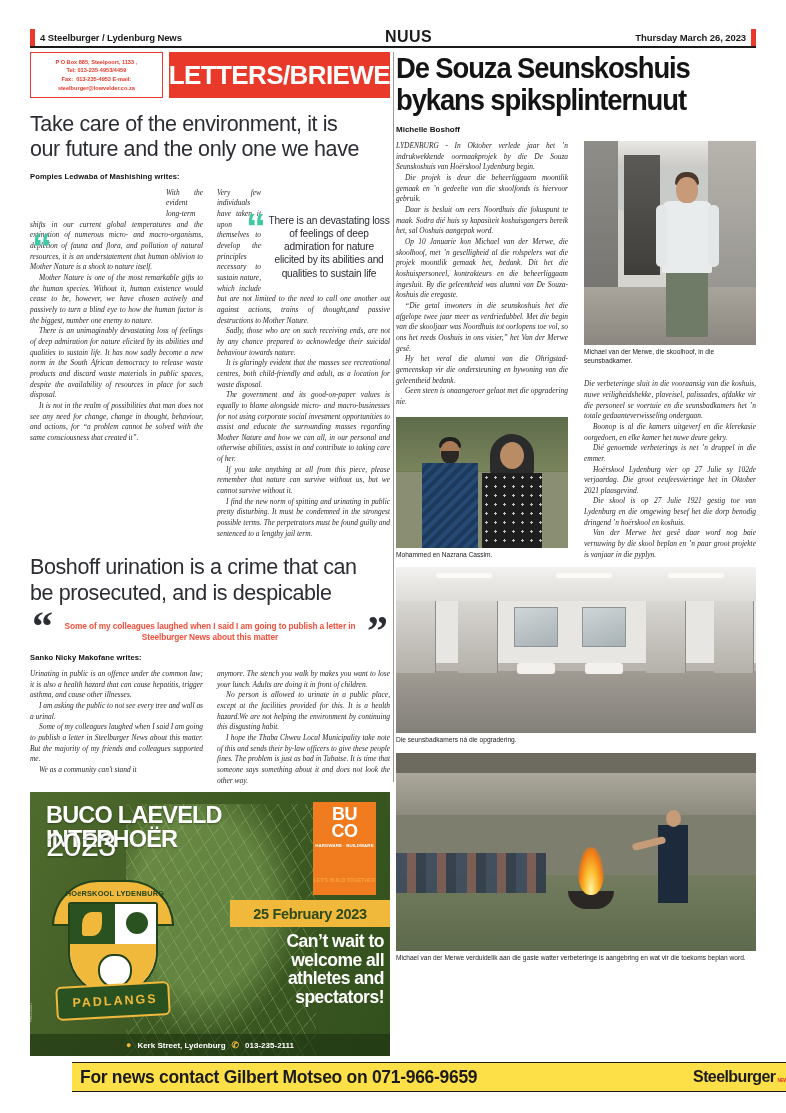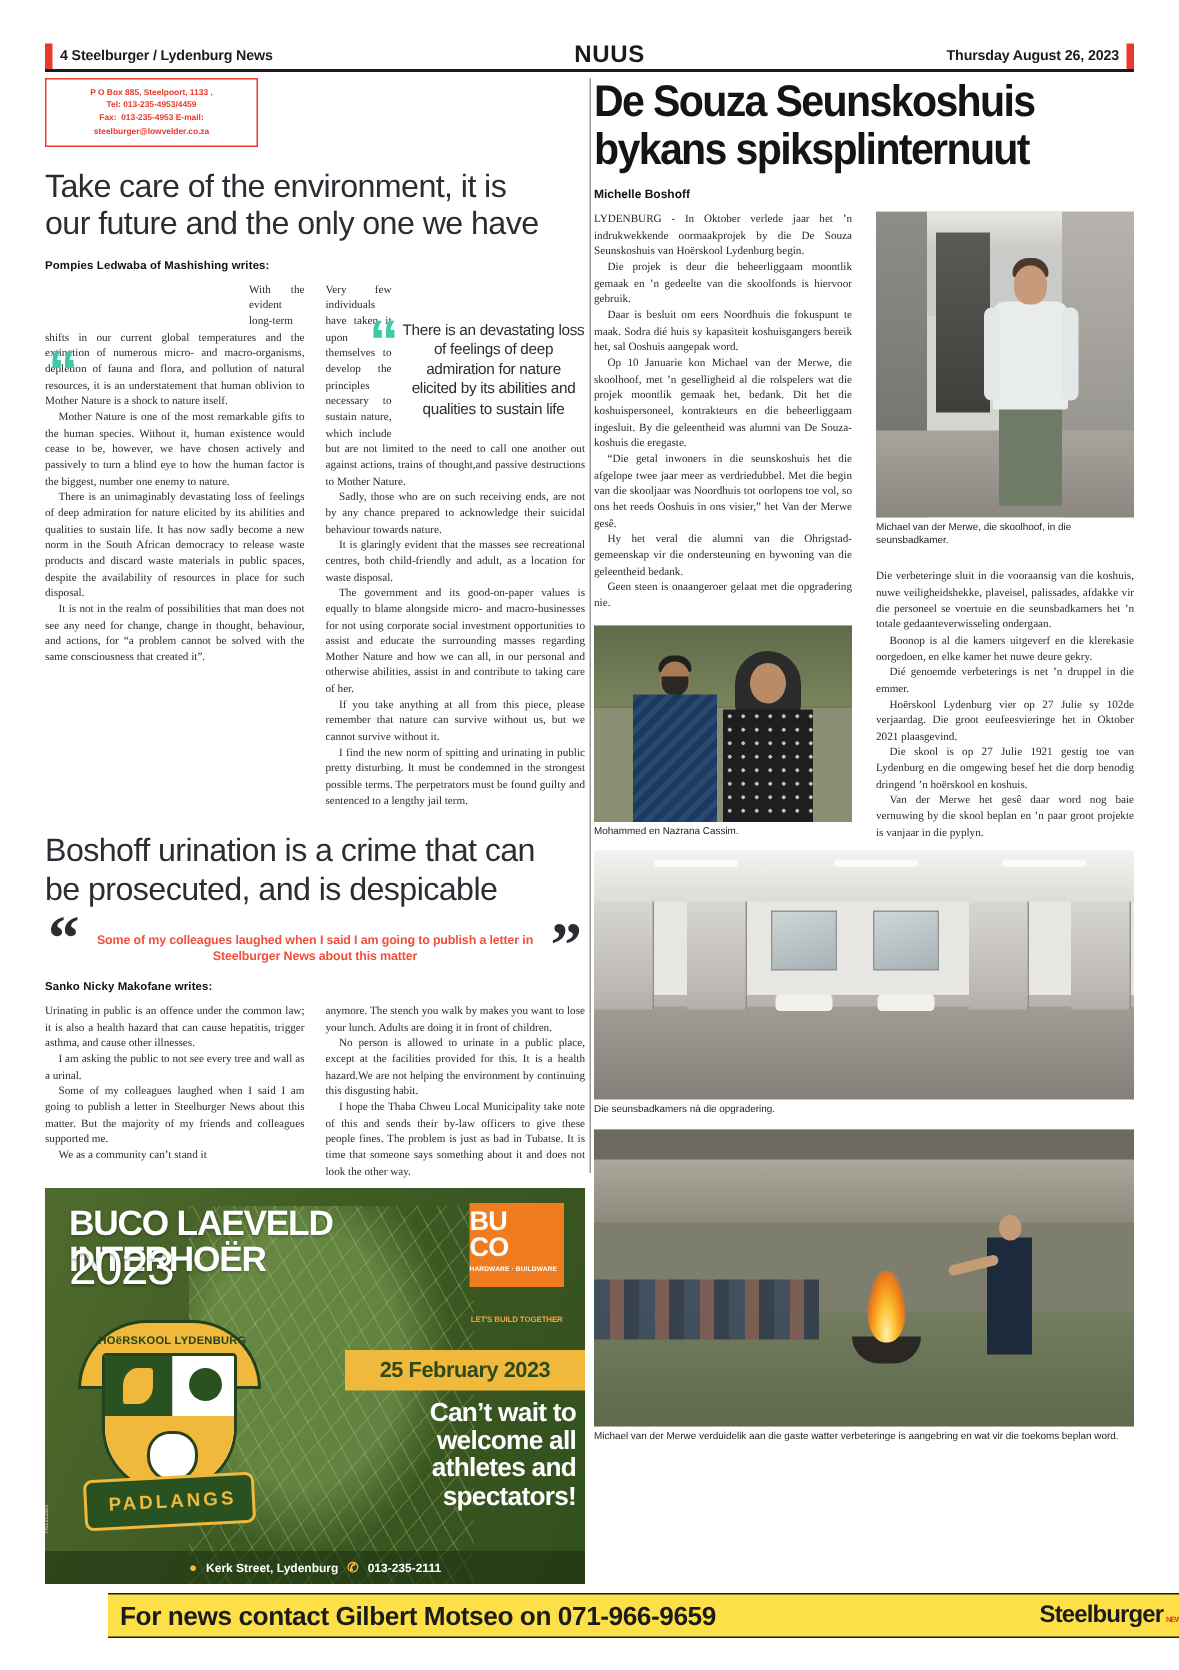--- a/index.html
+++ b/index.html
@@ -60,21 +60,21 @@
 
   .byline-bold { font-size:7.6px; font-weight:bold; color:#111; margin-bottom:7px; letter-spacing:.1px; }
 
   
   .cols2 { display:flex; gap:14px; }
   .col { width:173px; }
   .body {
     font-family:"Liberation Serif", serif;
     font-size:7.45px; line-height:1.43; color:#2a2a2a; text-align:justify;
   }
-  .body p { margin:0; text-indent:9px; }
+  .body p { margin:0; text-indent:9px;font-style:italic; }
   .body p.noind { text-indent:0; }
 
   
   .pq-green {
     float:right; width:122px; margin:26px 0 4px 7px;
     position:relative;
   }
   .pq-green .qmark-open {
     position:absolute; left:-22px; top:2px;
     font-family:"Liberation Sans", sans-serif;
@@ -236,23 +236,23 @@
     position:absolute; left:16px; top:12px; width:256px;
     font-size:23.5px; font-weight:bold; letter-spacing:-0.8px; line-height:1.0;
     text-shadow:0 1px 2px rgba(0,0,0,.35);
   }
   .ad-year {
     position:absolute; left:16px; top:36px;
     font-size:33px; font-weight:normal; letter-spacing:-1px; line-height:1;
     text-shadow:0 1px 2px rgba(0,0,0,.35);
   }
   .buco-logo {
-    position:absolute; right:14px; top:10px; width:63px; height:56px;
+    position:absolute; right:14px; top:10px; width:63px; height:93px;
     background:#f07c1f; display:flex; flex-direction:column;
-    justify-content:flex-start; padding-top:4px;
+    align-items:center; justify-content:flex-start; padding-top:4px;
   }
   .buco-logo .bu { font-size:18px; font-weight:bold; line-height:.95; letter-spacing:-0.5px; }
   .buco-logo .co { font-size:18px; font-weight:bold; line-height:.95; letter-spacing:-0.5px; }
   .buco-logo .hw { font-size:4.4px; font-weight:bold; margin-top:3px; letter-spacing:.1px; }
   .buco-tag {
     position:absolute; right:14px; top:85px; width:63px;
     color:#f4a23f; font-size:5.3px; font-weight:bold; text-align:center; letter-spacing:-0.1px;
   }
   .ad-date {
     position:absolute; right:0; top:108px; width:160px; height:27px;
@@ -328,36 +328,37 @@
 </style>
 </head>
 <body>
 
 <div class="page">
 
   <div class="folio">
     <div class="folio-tick"></div>
     <div class="folio-left">4 Steelburger / Lydenburg News</div>
     <div class="folio-center">NUUS</div>
-    <div class="folio-right">Thursday August 26, 2023</div>
+    <div class="folio-right">Thursday March 26, 2023</div>
     <div class="folio-tick"></div>
   </div>
   <div class="folio-rule"></div>
 
   <div class="vrule"></div>
 
   <div class="left-pane">
 
     <div class="masthead">
       <div class="addr-box">
         <div>P O Box 885, Steelpoort, 1133 ,</div>
         <div>Tel: 013-235-4953/4459</div>
         <div>Fax:&nbsp; 013-235-4953 E-mail:</div>
         <div>steelburger@lowvelder.co.za</div>
       </div>
+      <div class="letters-banner">LETTERS/BRIEWE</div>
     </div>
 
     <div class="hl-sans">
       <span>Take care of the environment, it is</span>
       <span>our future and the only one we have</span>
     </div>
     <div class="byline-bold">Pompies Ledwaba of Mashishing writes:</div>
 
     <div class="cols2">
       <div class="col">

